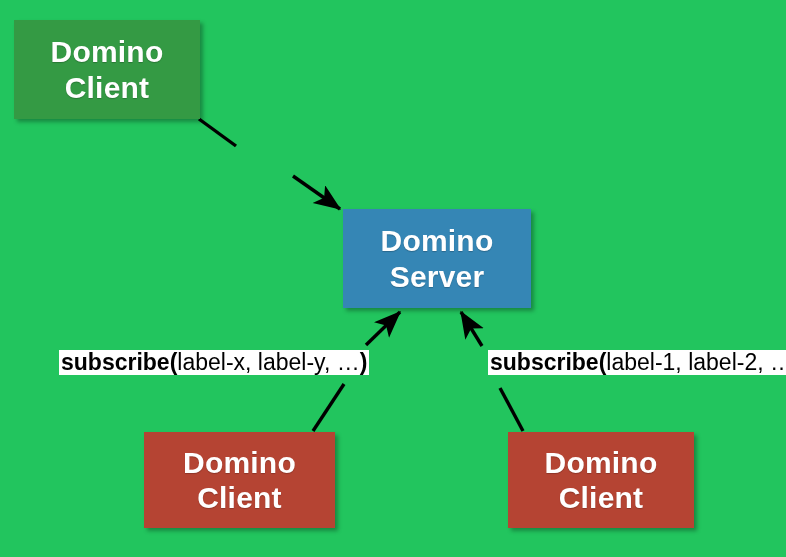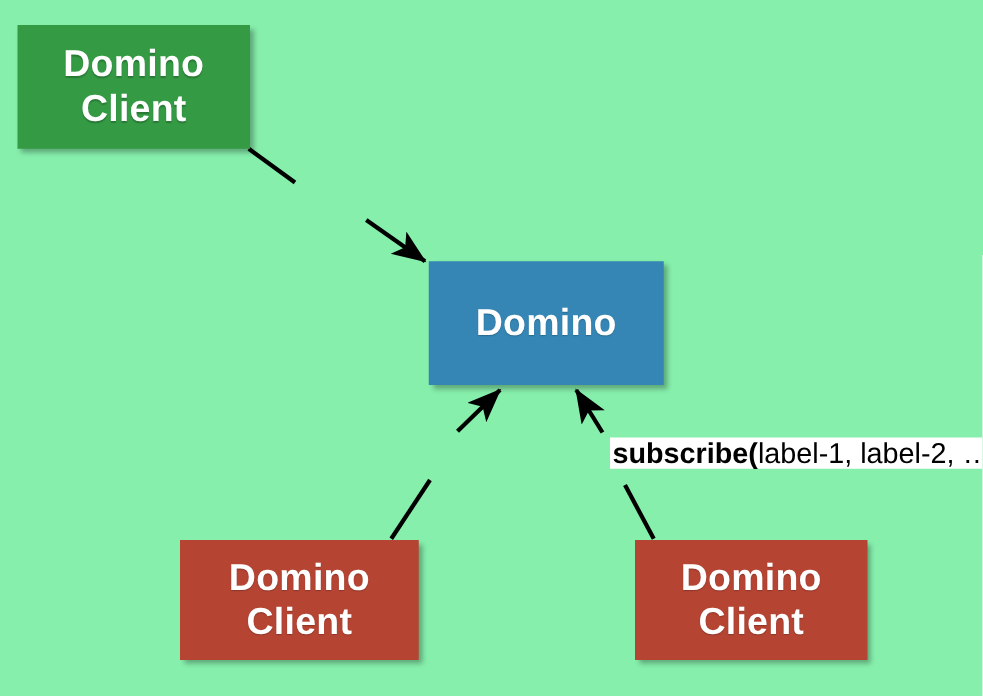--- a/index.html
+++ b/index.html
@@ -8,21 +8,21 @@
     padding: 0;
     background: #ffffff;
   }
   body {
     font-family: "Liberation Sans", sans-serif;
   }
   #canvas {
     position: relative;
     width: 786px;
     height: 557px;
-    background: #86efac;
+    background: #22c55e;
     overflow: hidden;
   }
   #edges {
     position: absolute;
     left: 0;
     top: 0;
     width: 786px;
     height: 557px;
     pointer-events: none;
   }
@@ -105,31 +105,35 @@
     </g>
   </svg>
 
   <div class="node" id="node-domino-client-publisher">
     <span class="ln">Domino</span>
     <span class="ln">Client</span>
   </div>
 
   <div class="node" id="node-domino-server">
     <span class="ln">Domino</span>
+    <span class="ln">Server</span>
   </div>
 
   <div class="node" id="node-domino-client-subscriber-left">
     <span class="ln">Domino</span>
     <span class="ln">Client</span>
   </div>
 
   <div class="node" id="node-domino-client-subscriber-right">
     <span class="ln">Domino</span>
     <span class="ln">Client</span>
   </div>
 
 
+  <div class="edge-label" id="label-subscribe-left">
+    <span class="fn">subscribe(</span><span class="arg">label-x, label-y, …</span><span class="fn">)</span>
+  </div>
 
   <div class="edge-label" id="label-subscribe-right">
     <span class="fn">subscribe(</span><span class="arg">label-1, label-2, …</span><span class="fn">)</span>
   </div>
 
 </div>
 
 </body></html>

